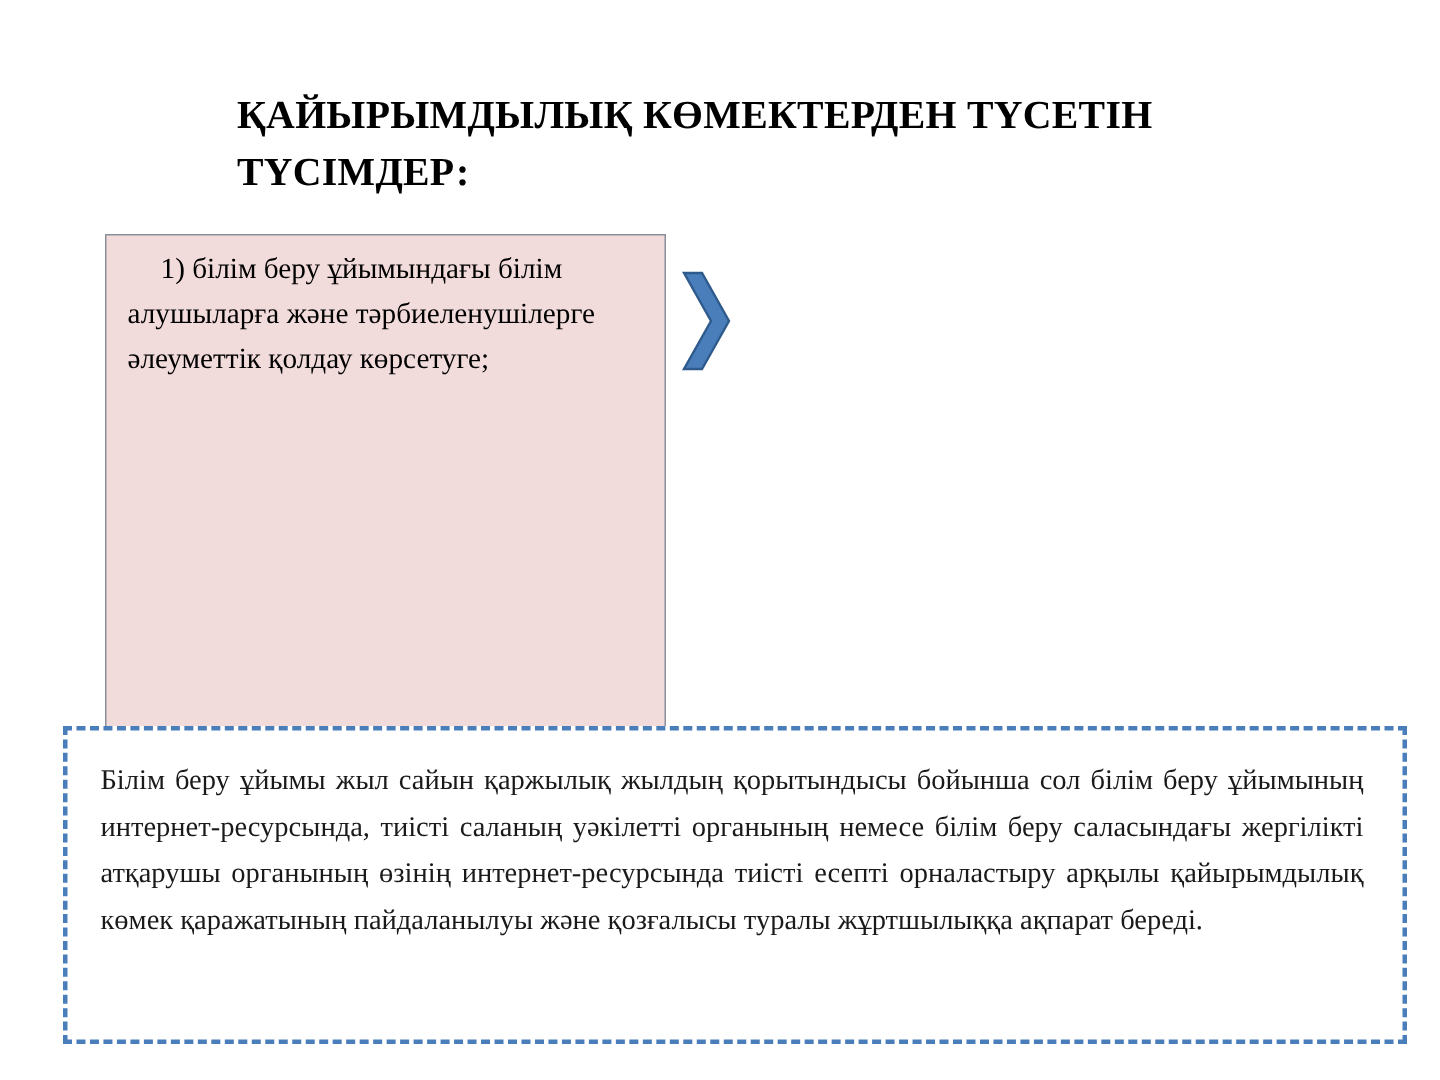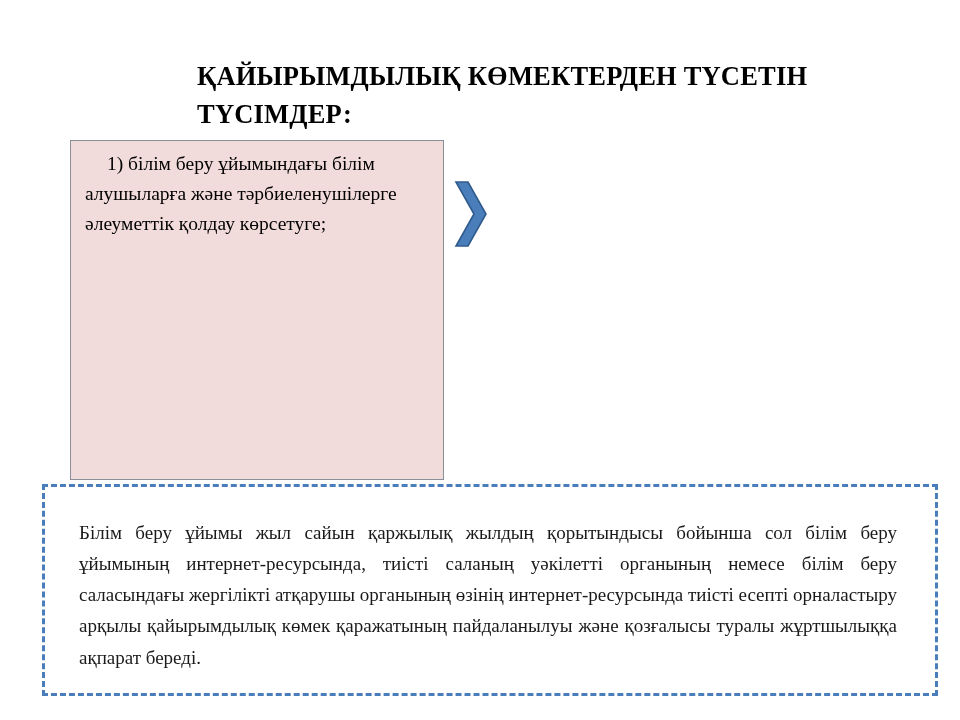--- a/index.html
+++ b/index.html
@@ -29,35 +29,34 @@
     left: 158px;
     top: 58px;
     width: 760px;
     font-size: 26.5px;
     font-weight: bold;
     line-height: 1.42;
     letter-spacing: 0.2px;
     color: #000000;
     text-align: left;
     font-family: "Liberation Serif", "DejaVu Serif", serif;
-    margin-left: 39px;
   }
 
   
   .panel {
     position: absolute;
     background: #f2dcdb;
     border: 1px solid #8a8f9c;
     box-sizing: border-box;
     color: #000000;
   }
 
   .panel-left {
     left: 70px;
-    top: 140px;
+    top: 156px;
     width: 374px;
     height: 340px;
     padding: 8px 12px 8px 14px;
   }
 
   .panel-right {
     left: 488px;
     top: 140px;
     width: 448px;
     height: 340px;
@@ -107,21 +106,21 @@
     top: 484px;
     width: 896px;
     height: 212px;
     box-sizing: border-box;
     border: 3px dashed #4a7ebb;
     background: #ffffff;
     padding: 14px 22px 10px 18px;
   }
 
   .note-box p {
-    margin: 16px;
+    margin: 4px;
     font-size: 19px;
     line-height: 1.64;
     text-align: justify;
     color: #1a1a1a;
     font-family: "Liberation Serif", "DejaVu Serif", serif;
   }
 </style>
 </head>
 <body>
 

